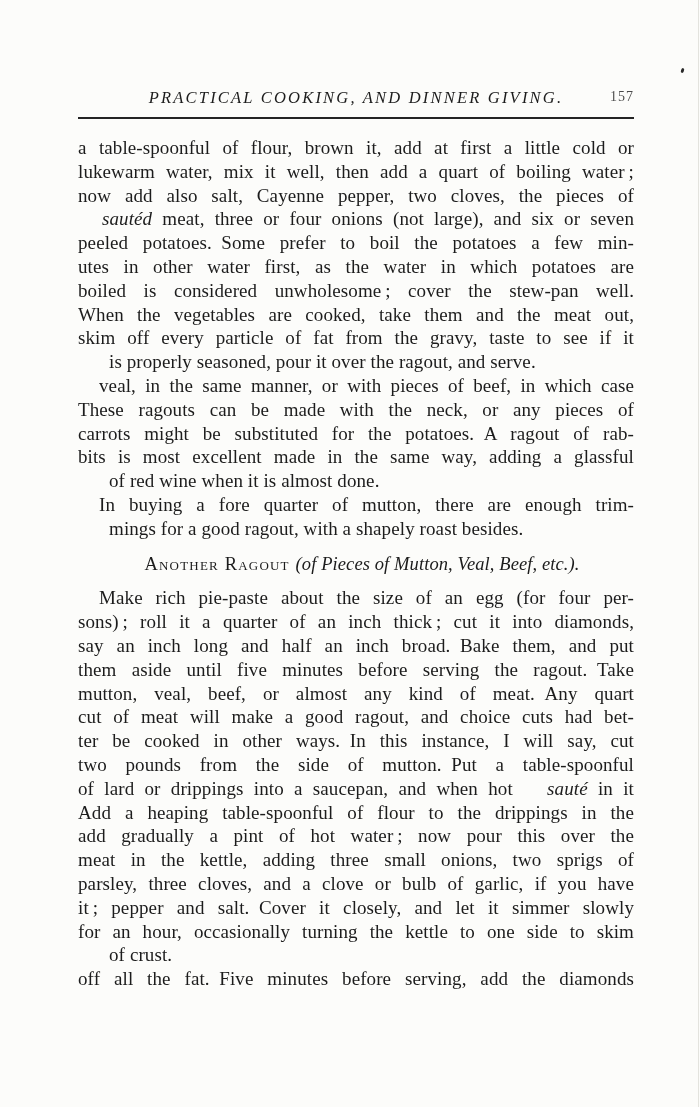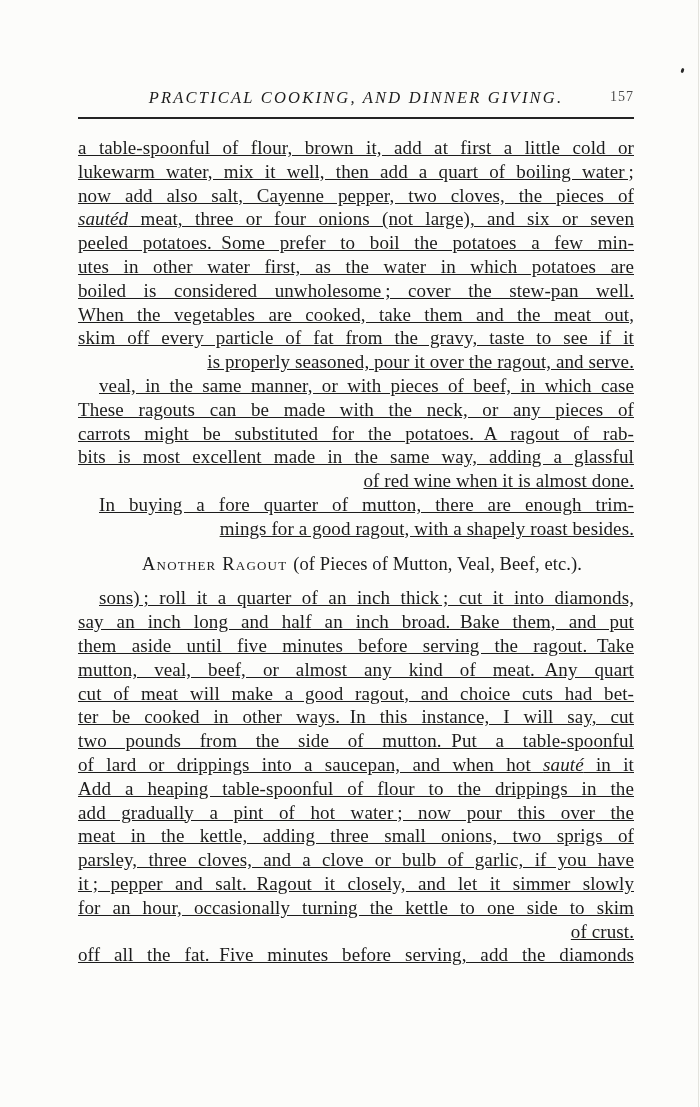--- a/index.html
+++ b/index.html
@@ -48,35 +48,35 @@
     width: 556px;
     font-size: 19px;
     line-height: 23.8px;
     letter-spacing: 0.1px;
   }
   .para { margin: 0; }
   .para.indent .line:first-child { text-indent: 21px; }
   .line {
     text-align: justify;
     text-align-last: justify;
-    text-decoration: underline;
   }
   .line.last {
-    text-align: right;
+    text-align: left;
     text-align-last: auto;
+    margin-left: 31px;
   }
-  .line i { font-style: italic; }
+  .line i { font-style: italic; margin-left: 24px; }
   .heading {
     text-align: center;
     margin: 12px 0 10px 0;
     font-size: 18.5px;
     white-space: nowrap;
   }
   .heading .sc { font-variant: small-caps; letter-spacing: 1.2px; margin-left: 12px; }
-  .heading .i { }
+  .heading .i { font-style: italic; }
   .speck {
     position: absolute;
     left: 681px;
     top: 68px;
     width: 3px;
     height: 5px;
     background: #2a2a2a;
     border-radius: 50%;
     transform: rotate(20deg);
   }
@@ -117,33 +117,34 @@
         <div class="line">carrots might be substituted for the potatoes. A ragout of rab-</div>
         <div class="line">bits is most excellent made in the same way, adding a glassful</div>
         <div class="line last">of red wine when it is almost done.</div>
       </div>
       <div class="para indent">
         <div class="line">In buying a fore quarter of mutton, there are enough trim-</div>
         <div class="line last">mings for a good ragout, with a shapely roast besides.</div>
       </div>
       <div class="heading"><span class="sc">Another Ragout </span><span class="i">(of Pieces of Mutton, Veal, Beef, etc.).</span></div>
       <div class="para indent">
+        <div class="line">Make rich pie-paste about the size of an egg (for four per-</div>
         <div class="line">sons) ; roll it a quarter of an inch thick ; cut it into diamonds,</div>
         <div class="line">say an inch long and half an inch broad. Bake them, and put</div>
         <div class="line">them aside until five minutes before serving the ragout. Take</div>
         <div class="line">mutton, veal, beef, or almost any kind of meat. Any quart</div>
         <div class="line">cut of meat will make a good ragout, and choice cuts had bet-</div>
         <div class="line">ter be cooked in other ways. In this instance, I will say, cut</div>
         <div class="line">two pounds from the side of mutton. Put a table-spoonful</div>
         <div class="line">of lard or drippings into a saucepan, and when hot <i>sauté</i> in it</div>
         <div class="line">Add a heaping table-spoonful of flour to the drippings in the</div>
         <div class="line">add gradually a pint of hot water ; now pour this over the</div>
         <div class="line">meat in the kettle, adding three small onions, two sprigs of</div>
         <div class="line">parsley, three cloves, and a clove or bulb of garlic, if you have</div>
-        <div class="line">it ; pepper and salt. Ragout it closely, and let it simmer slowly</div>
+        <div class="line">it ; pepper and salt. Cover it closely, and let it simmer slowly</div>
         <div class="line">for an hour, occasionally turning the kettle to one side to skim</div>
         <div class="line last">of crust.</div>
         <div class="line">off all the fat. Five minutes before serving, add the diamonds</div>
       </div>
     </div>
   <div class="speck"></div>
   <div class="page-edge"></div>
 </div>
 
 </body></html>

